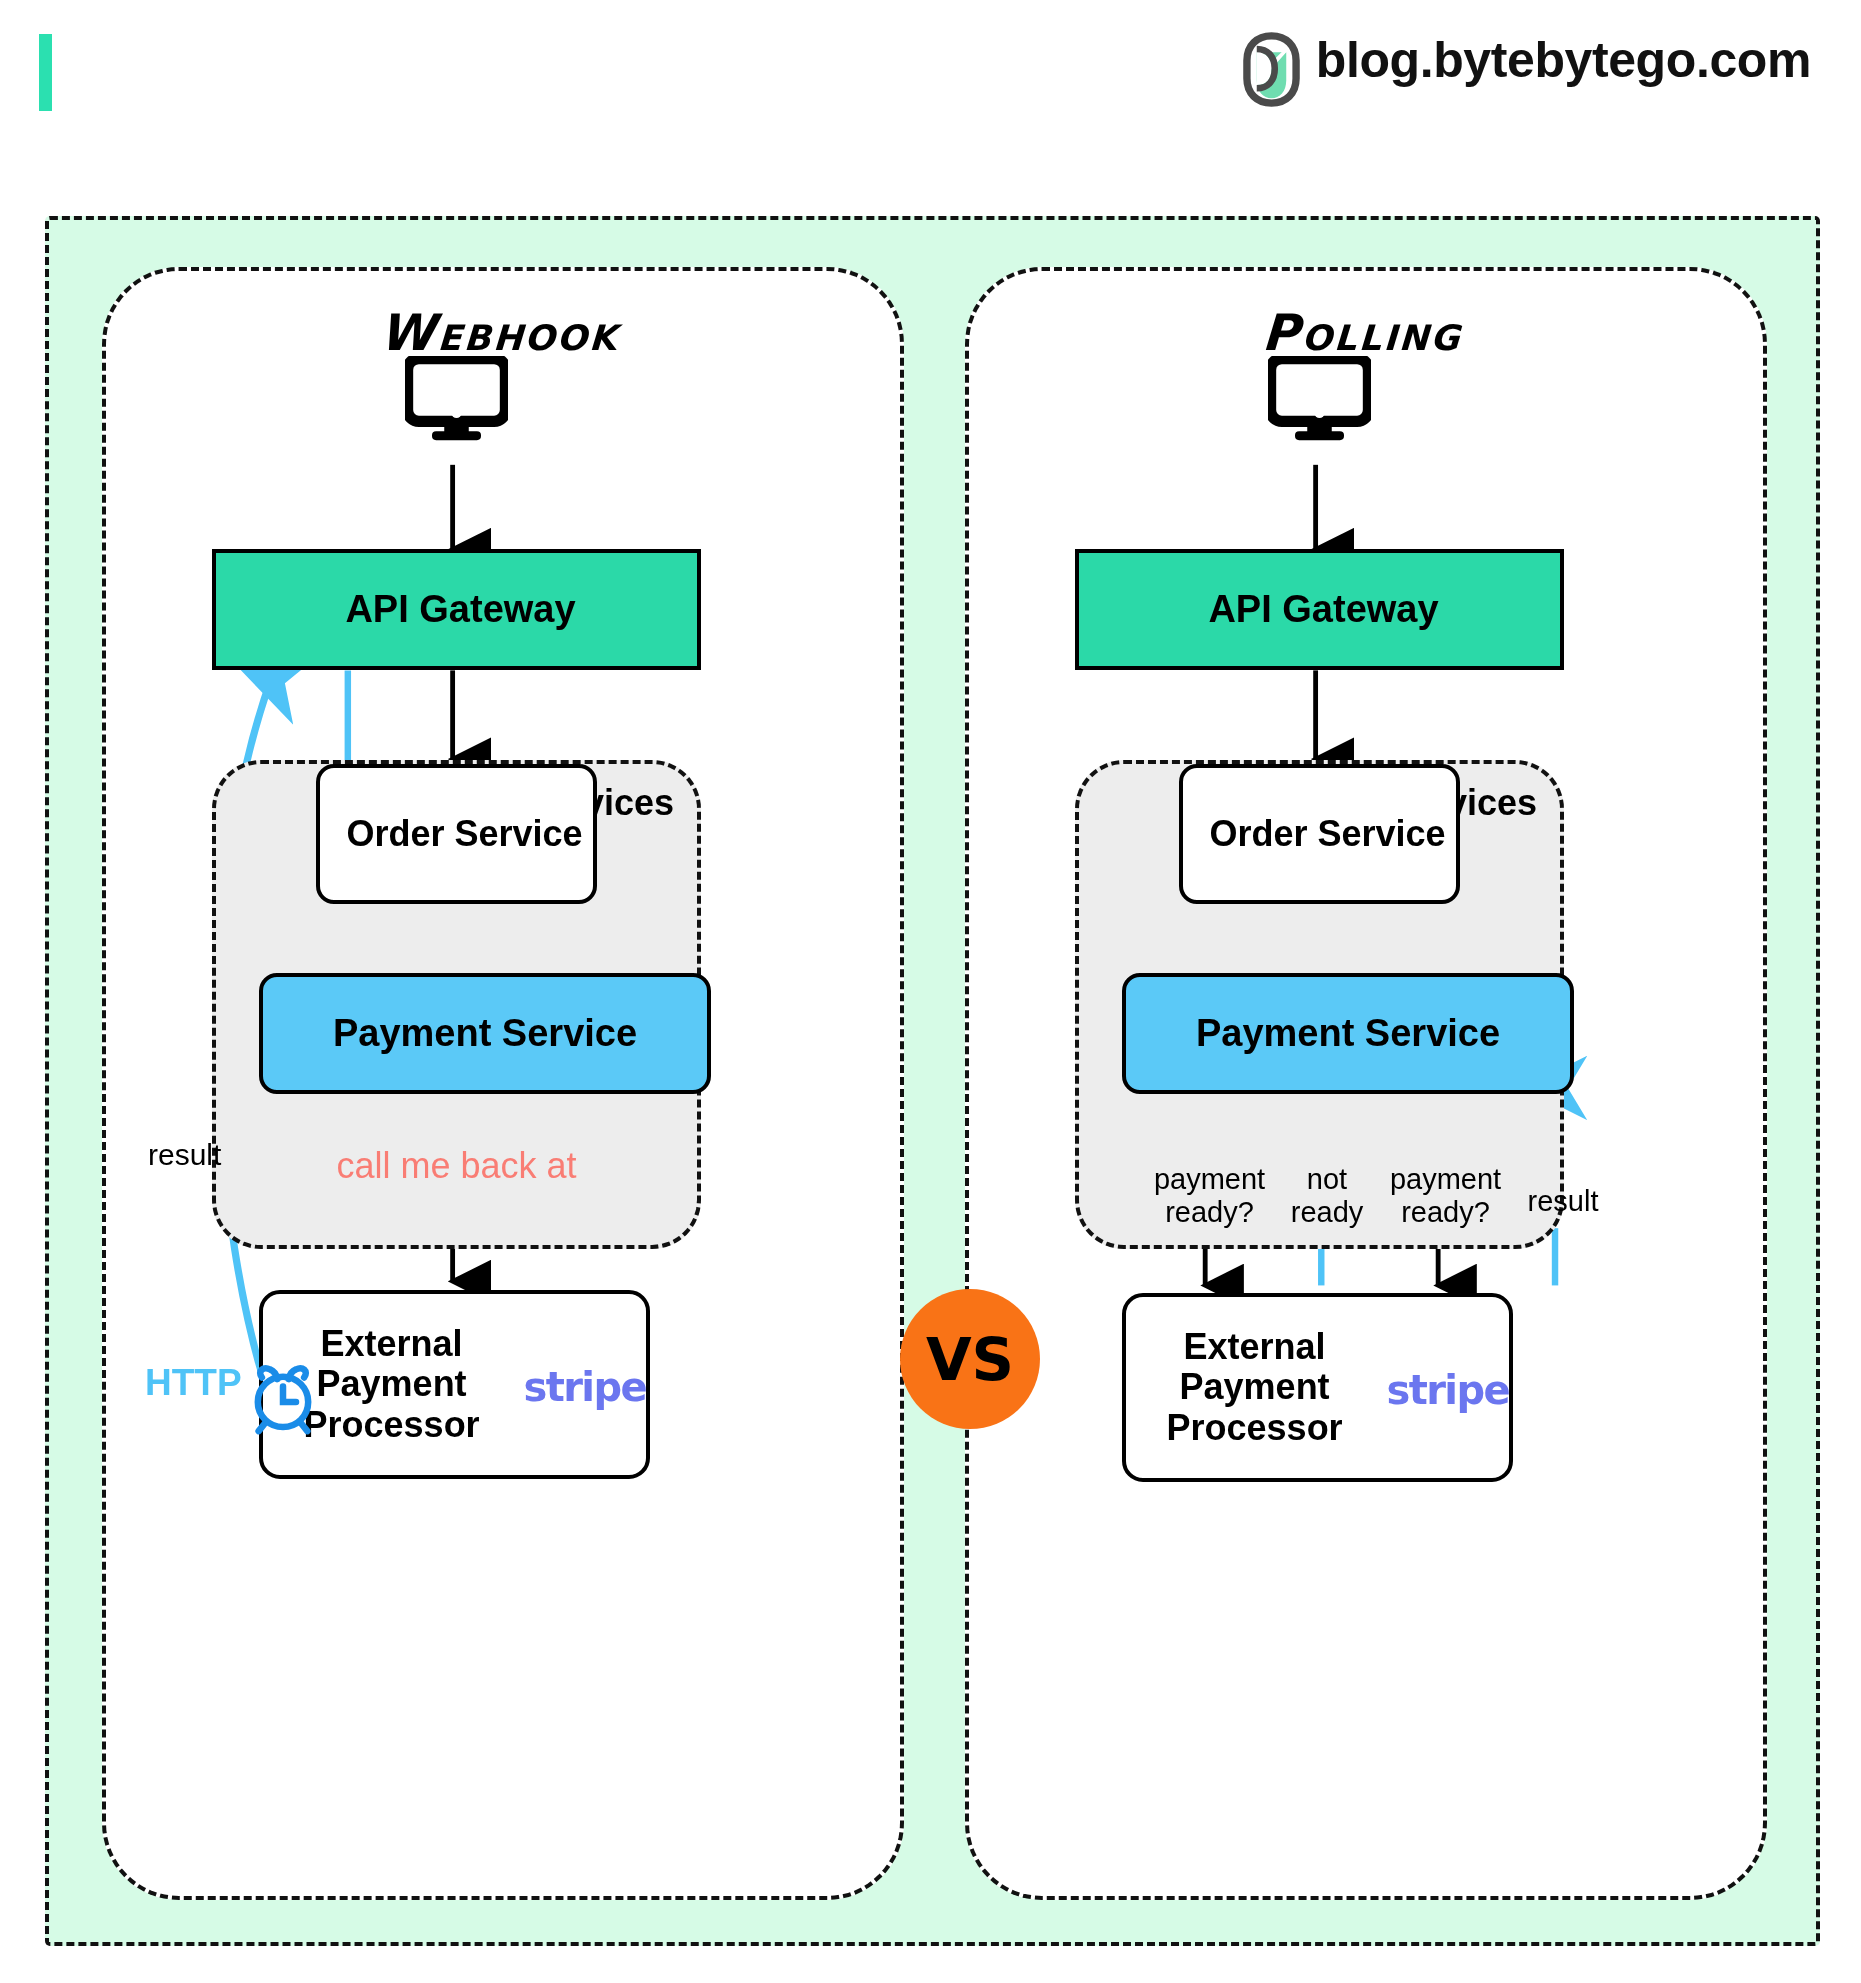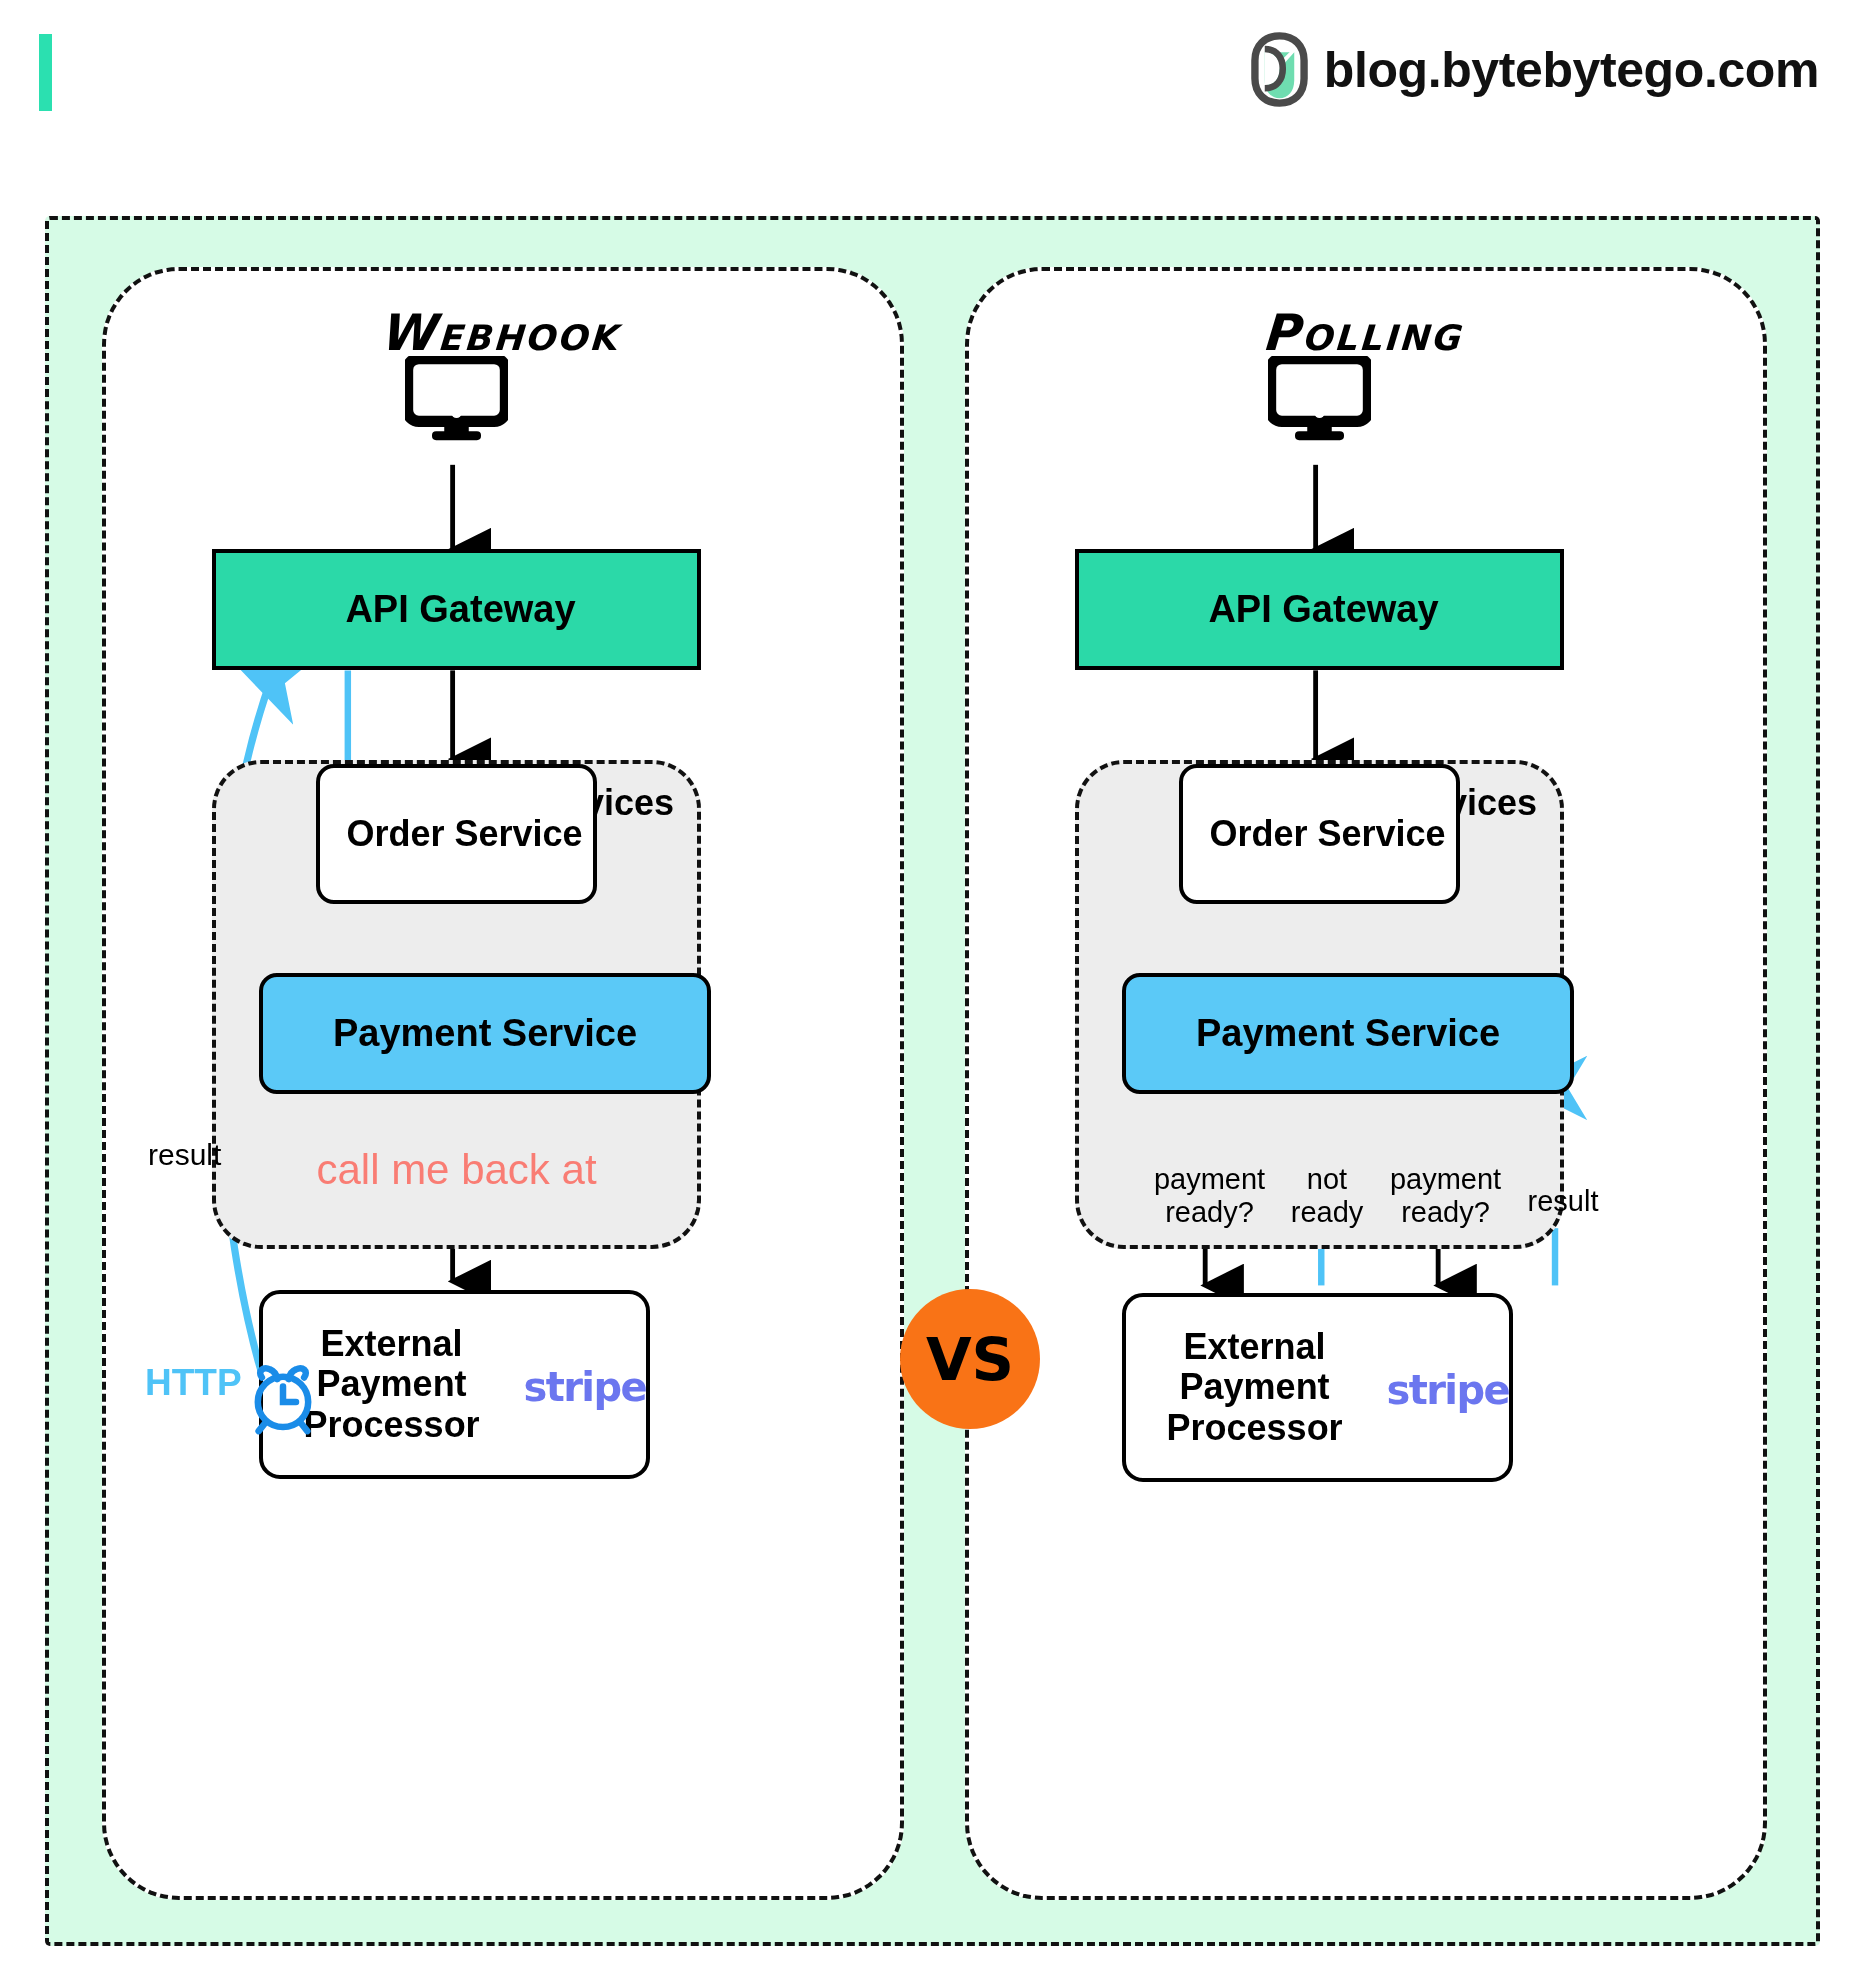--- a/index.html
+++ b/index.html
@@ -27,23 +27,23 @@
     position: absolute;
     left: 81px; top: 23px;
     font-size: 70px;
     font-weight: bold;
     letter-spacing: -0.8px;
     color: #000;
     white-space: nowrap;
   }
   .brand {
     position: absolute;
-    right: 42px; top: 31px;
+    right: 50px; top: 31px;
     display: flex;
-    align-items: center;
+    align-items: flex-start;
     gap: 15px;
   }
   .brand-logo { width: 59px; height: 77px; flex: 0 0 auto; }
   .brand-text {
     font-size: 50px;
     font-weight: 600;
     color: #111;
     white-space: nowrap;
     letter-spacing: -0.4px;
   }
@@ -177,21 +177,21 @@
     position: absolute;
     font-size: 29px;
     color: #000;
     text-align: center;
     line-height: 1.14;
     z-index: 18;
     white-space: pre-line;
   }
   .callback-label {
     position: absolute;
-    font-size: 42px;
+    font-size: 36px;
     color: #F97D74;
     text-align: center;
     line-height: 1.22;
     z-index: 18;
     white-space: pre-line;
   }
   .result-label-wh {
     position: absolute;
     font-size: 30px;
     color: #000;

